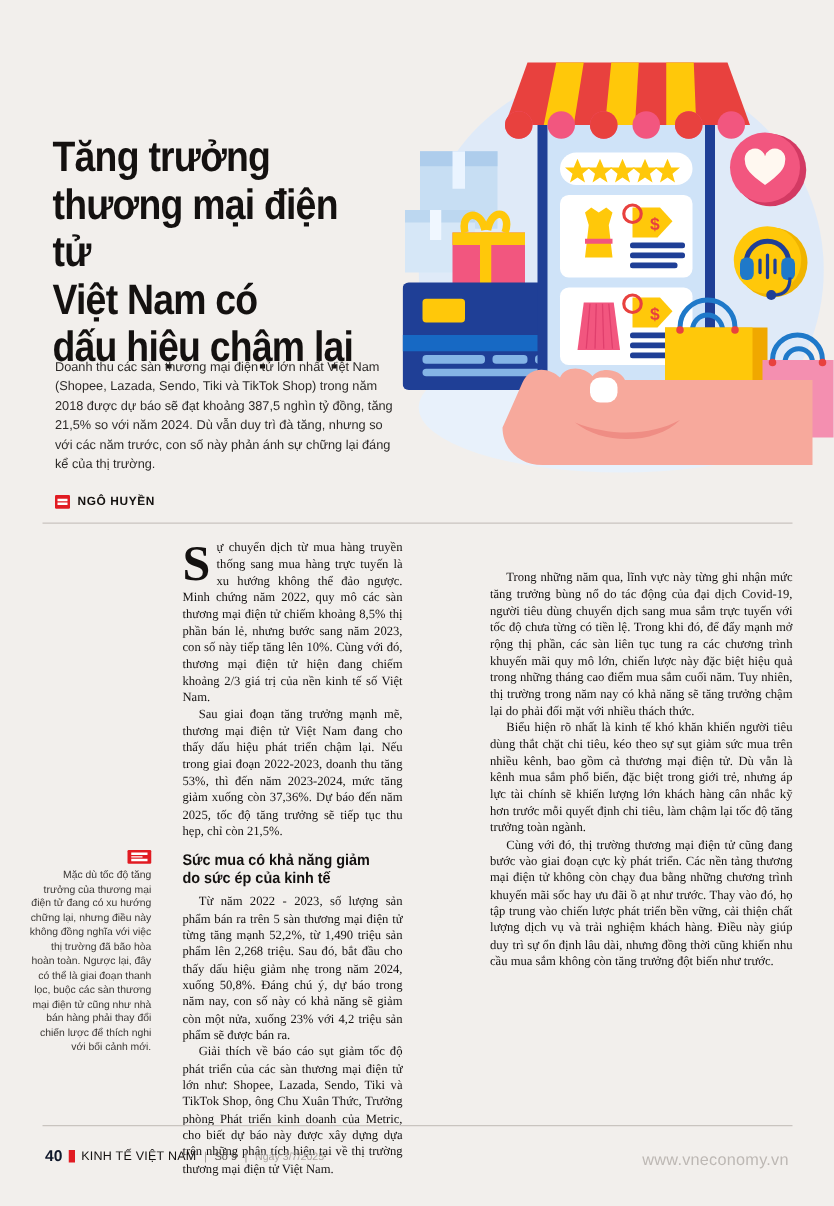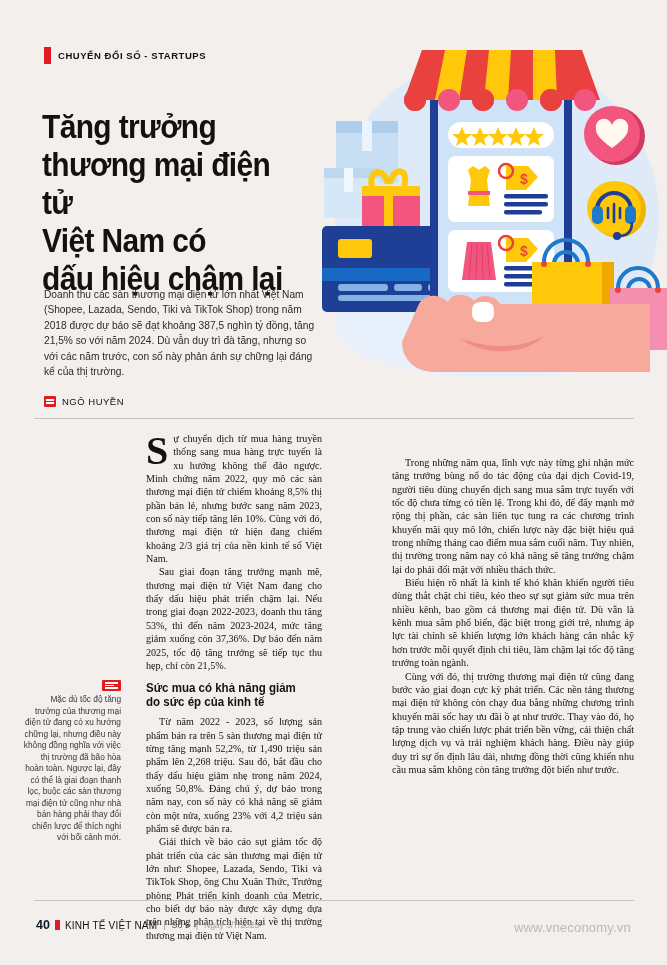--- a/index.html
+++ b/index.html
@@ -50,21 +50,21 @@
     width:12px;height:11px;background:#e11b22;position:relative;
     display:inline-block;border-radius:1px;
   }
   .byline-mark::before,.byline-mark::after{
     content:"";position:absolute;left:2px;right:2px;height:1.6px;background:#fff;
   }
   .byline-mark::before{top:3px;}
   .byline-mark::after{top:6.4px;}
   .byline-name{
     font-family:"Liberation Sans",sans-serif;
-    font-weight:normal;font-size:9.5px;letter-spacing:.5px;color:#14110f;
+    font-weight:bold;font-size:9.5px;letter-spacing:.5px;color:#14110f;
   }
 
   
   .illo{position:absolute;left:322px;top:26px;width:345px;height:390px;overflow:hidden;}
   .illo svg{display:block;}
 
   
   .rule-top{position:absolute;left:34px;top:418px;width:600px;height:1px;background:#c9c4bf;}
   .rule-bot{position:absolute;left:34px;top:900px;width:600px;height:1px;background:#c9c4bf;}
 
@@ -133,24 +133,20 @@
     position:absolute;right:36px;top:920px;
     font-family:"Liberation Sans",sans-serif;
     font-size:13px;color:#bdb8b4;letter-spacing:.2px;
   }
 </style>
 </head>
 <body>
 
 <div class="page">
 
-  <div class="kicker">
-    <span class="kicker-bar"></span>
-    <span class="kicker-text">CHUYỂN ĐỔI SỐ - STARTUPS</span>
-  </div>
 
   <div class="illo">
     <svg width="345" height="390" viewBox="0 0 345 390" xmlns="http://www.w3.org/2000/svg">
 
       <circle cx="175" cy="190" r="162" fill="#dfeaf8"></circle>
       <rect x="0" y="300" width="345" height="90" fill="#f2efec"></rect>
       <ellipse cx="175" cy="300" rx="162" ry="52" fill="#e8f1fb"></ellipse>
 
       <g>
         <rect x="14" y="95" width="62" height="62" fill="#c7def3"></rect>

